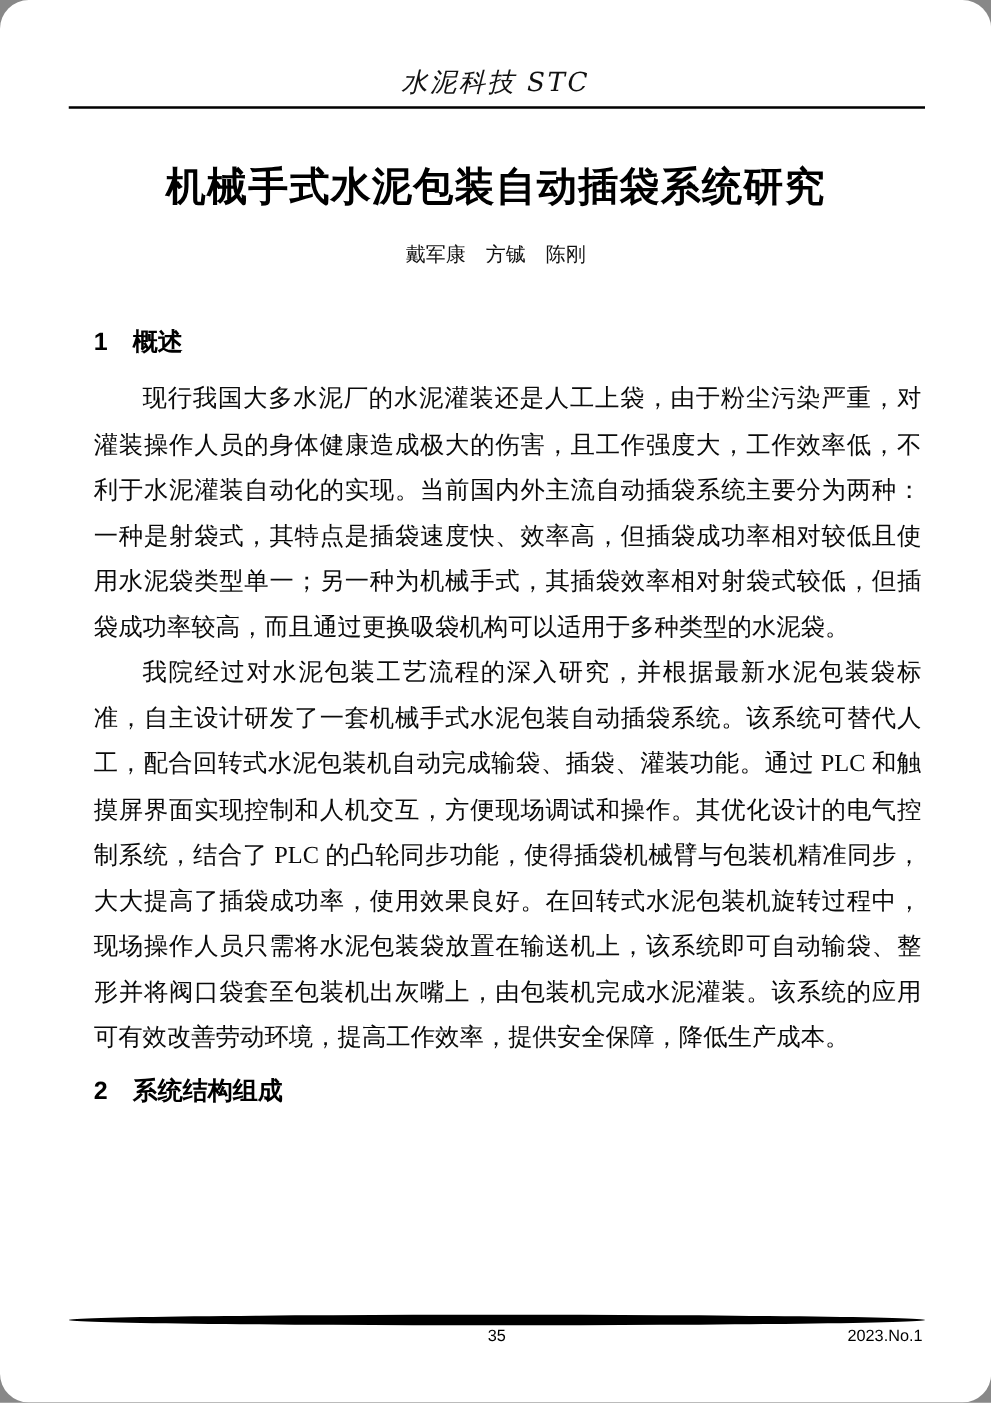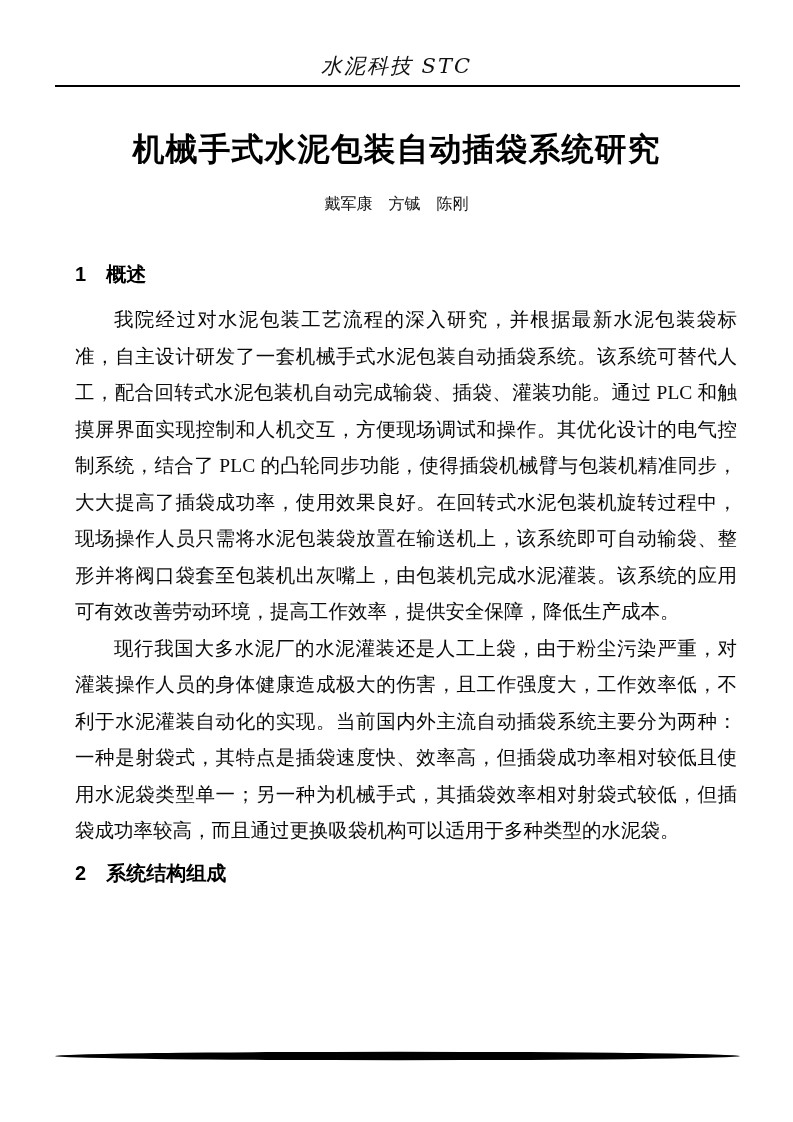--- a/index.html
+++ b/index.html
@@ -6,20 +6,21 @@
   html, body { background: #888; }
   .page {
     position: relative;
     width: 793px;
     height: 1122px;
     margin: 0 auto;
     background: #ffffff;
     color: #000000;
     overflow: hidden;
     font-family: "Liberation Serif", "DejaVu Serif", serif;
+    border-radius: 23px;
   }
   .running-head {
     position: absolute;
     top: 52px; left: 0; width: 100%;
     text-align: center;
     font-family: "DejaVu Serif", "Liberation Serif", serif;
     font-style: italic;
     font-size: 21px;
     letter-spacing: 2px;
     color: #111;
@@ -113,29 +114,33 @@
 
   <div class="authors">戴军康　方铖　陈刚</div>
 
 
   <div class="content">
 
     <h2 class="sec-heading">
       <span class="sec-num">1</span><span>概述</span>
     </h2>
 
+    <p>现行我国大多水泥厂的水泥灌装还是人工上袋，由于粉尘污染严重，对灌装操作人员的身体健康造成极大的伤害，且工作强度大，工作效率低，不利于水泥灌装自动化的实现。当前国内外主流自动插袋系统主要分为两种：一种是射袋式，其特点是插袋速度快、效率高，但插袋成功率相对较低且使用水泥袋类型单一；另一种为机械手式，其插袋效率相对射袋式较低，但插袋成功率较高，而且通过更换吸袋机构可以适用于多种类型的水泥袋。</p>
+
     <p>我院经过对水泥包装工艺流程的深入研究，并根据最新水泥包装袋标准，自主设计研发了一套机械手式水泥包装自动插袋系统。该系统可替代人工，配合回转式水泥包装机自动完成输袋、插袋、灌装功能。通过 PLC 和触摸屏界面实现控制和人机交互，方便现场调试和操作。其优化设计的电气控制系统，结合了 PLC 的凸轮同步功能，使得插袋机械臂与包装机精准同步，大大提高了插袋成功率，使用效果良好。在回转式水泥包装机旋转过程中，现场操作人员只需将水泥包装袋放置在输送机上，该系统即可自动输袋、整形并将阀口袋套至包装机出灰嘴上，由包装机完成水泥灌装。该系统的应用可有效改善劳动环境，提高工作效率，提供安全保障，降低生产成本。</p>
-
-    <p>现行我国大多水泥厂的水泥灌装还是人工上袋，由于粉尘污染严重，对灌装操作人员的身体健康造成极大的伤害，且工作强度大，工作效率低，不利于水泥灌装自动化的实现。当前国内外主流自动插袋系统主要分为两种：一种是射袋式，其特点是插袋速度快、效率高，但插袋成功率相对较低且使用水泥袋类型单一；另一种为机械手式，其插袋效率相对射袋式较低，但插袋成功率较高，而且通过更换吸袋机构可以适用于多种类型的水泥袋。</p>
 
     <h2 class="sec-heading second">
       <span class="sec-num">2</span><span>系统结构组成</span>
     </h2>
 
 
   </div>
 
   <svg class="footer-rule" viewBox="0 0 685 10" preserveAspectRatio="none" aria-hidden="true">
     <ellipse cx="342.5" cy="5" rx="342.5" ry="4.2" fill="#000000"></ellipse>
   </svg>
 
+  <div class="footer-row">
+    <span class="page-num">35</span>
+    <span class="issue">2023.No.1</span>
+  </div>
 
 </div>
 
 </body></html>

